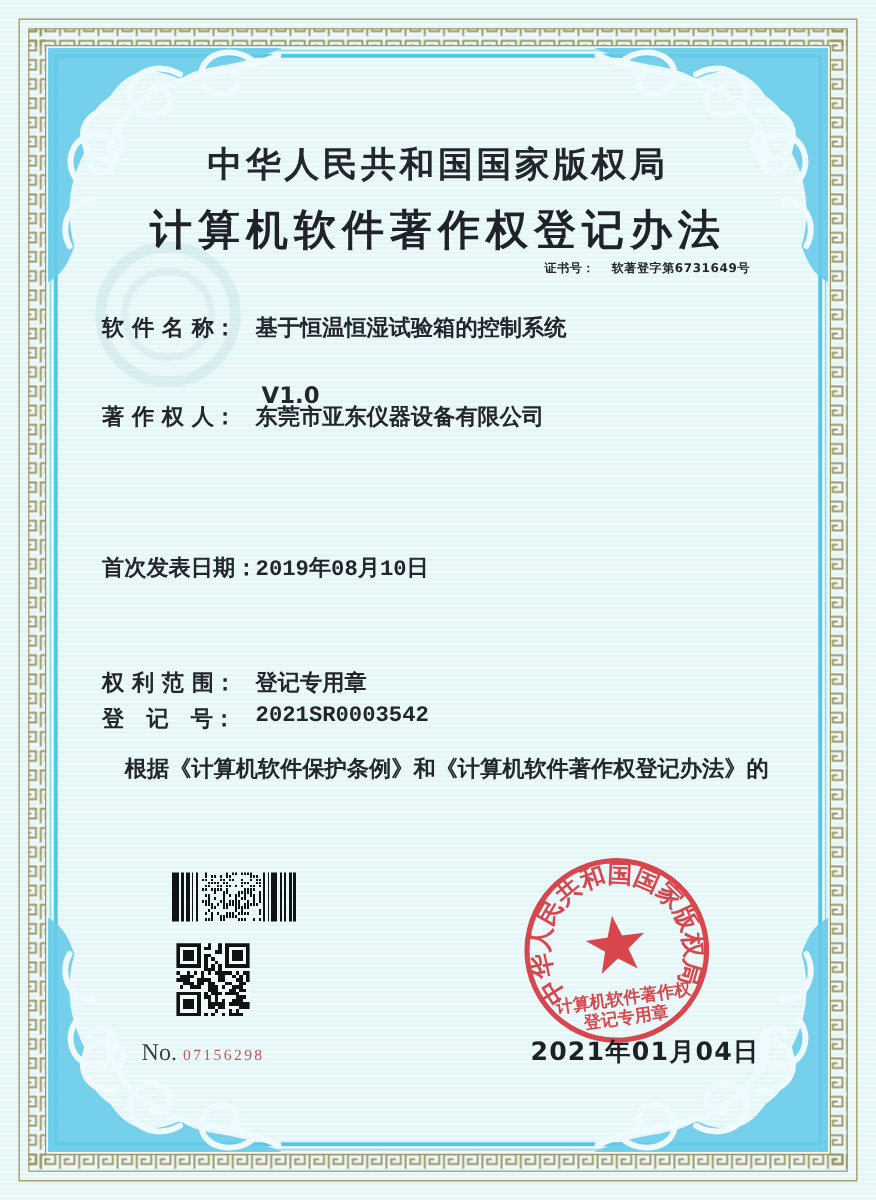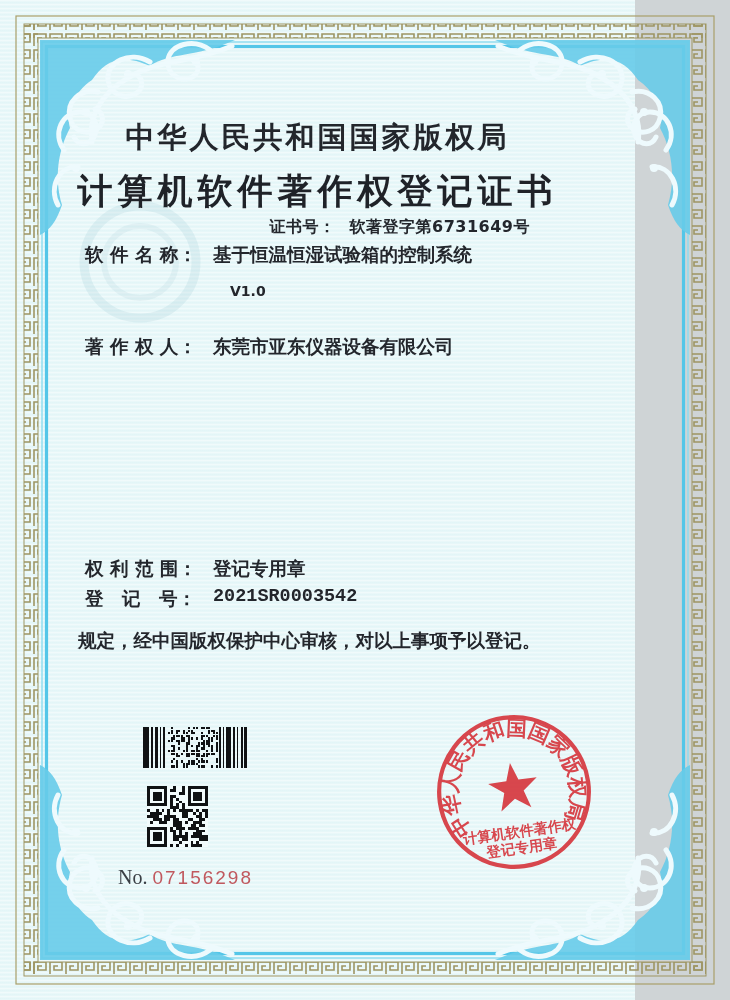--- a/index.html
+++ b/index.html
@@ -2,60 +2,60 @@
 <html><head>
 <meta charset="utf-8">
 <style>
   html,body{margin:0;padding:0;}
   body{
     width:730px;height:1000px;overflow:hidden;
     font-family:"DejaVu Sans","Liberation Sans",sans-serif;
     background:#cfd4d6;
   }
   #page{
-    position:relative;width:635px;height:1000px;
+    position:relative;width:730px;height:1000px;
     background:#e9f8f9;
     background-image:repeating-linear-gradient(180deg,
       rgba(255,255,255,.35) 0px, rgba(255,255,255,.35) 1px,
       rgba(205,236,240,.25) 2px, rgba(231,248,249,.2) 4px);
   }
   svg{display:block;}
   #border-art{position:absolute;left:0;top:0;pointer-events:none;}
   .abs{position:absolute;}
 
   #authority{
     top:118px;left:0;width:100%;text-align:center;
     font-size:29px;font-weight:700;letter-spacing:3px;color:#23262c;
   }
   #cert-title{
     top:168px;left:0;width:100%;text-align:center;
     font-size:35px;font-weight:800;letter-spacing:5px;color:#1f2228;
   }
   #certno-line{
-    top:217px;right:105px;font-size:16px;font-weight:700;color:#23262c;
+    top:217px;right:105px;font-size:10px;font-weight:700;color:#23262c;
     letter-spacing:.5px;
     text-align:center;
   }
   #certno-line .gap{display:inline-block;width:14px;}
 
   .field{position:absolute;left:85px;font-size:18.5px;font-weight:700;color:#23262c;white-space:nowrap;}
   .field .fvalue{position:absolute;left:128px;white-space:nowrap;font-family:Liberation Mono, monospace;}
-  .line2{position:absolute;left:230px;font-size:14px;font-weight:700;color:#23262c;}
+  .line2{position:absolute;left:218px;font-size:19px;font-weight:700;color:#23262c;margin-top:36px;}
 
   #statement{position:absolute;left:78px;top:628px;width:580px;
     font-size:18.5px;font-weight:700;color:#23262c;}
   #statement .s-line1{text-indent:26px;margin-bottom:24px;}
 
   #barcode{position:absolute;left:143px;top:727px;width:104px;height:41px;}
   #qr{position:absolute;left:147px;top:786px;width:61px;height:61px;}
 
   #serial{position:absolute;left:118px;top:866px;font-size:20px;
     font-family:"Liberation Serif","DejaVu Serif",serif;color:#3a3f45;}
-  #serial .num{font-family:Liberation Sans, sans-serif;
-    color:#c0585e;letter-spacing:2px;font-size:19px;}
+  #serial .num{font-family:Liberation Serif, serif;
+    color:#c0585e;letter-spacing:2px;font-size:13px;}
 
   #seal{position:absolute;left:428px;top:706px;width:172px;height:172px;
     transform:rotate(-8deg);opacity:.92;}
   #issue-date{position:absolute;left:442px;top:862px;font-size:21px;
     font-weight:700;color:#1d2126;letter-spacing:1px;}
 </style>
 </head>
 <body>
 
 <div id="page">
@@ -100,51 +100,55 @@
     <circle cx="140" cy="262" r="56" fill="none" stroke="rgba(130,185,200,0.16)" stroke-width="9"></circle>
     <circle cx="140" cy="262" r="36" fill="none" stroke="rgba(130,185,200,0.12)" stroke-width="6"></circle>
 
     <use href="#flourish"></use>
     <use href="#flourish" transform="translate(730,0) scale(-1,1)"></use>
     <use href="#flourish" transform="translate(0,1000) scale(1,-1)"></use>
     <use href="#flourish" transform="translate(730,1000) scale(-1,-1)"></use>
   </svg>
 
   <div id="authority" class="abs">中华人民共和国国家版权局</div>
-  <div id="cert-title" class="abs">计算机软件著作权登记证书</div>
+  <div id="cert-title" class="abs">计算机软件著作权登记办法</div>
   <div id="certno-line" class="abs">
     <span>证书号：</span><span class="gap"></span><span>软著登字第6731649号</span>
   </div>
 
-  <div class="field" style="top:242px">
+  <div class="field" style="top:260px">
     <span class="flabel">软 件 名 称：</span>
     <span class="fvalue">基于恒温恒湿试验箱的控制系统</span>
   </div>
   <div class="line2" style="top:283px">V1.0</div>
 
   <div class="field" style="top:334px">
     <span class="flabel">著 作 权 人：</span>
     <span class="fvalue">东莞市亚东仪器设备有限公司</span>
   </div>
 
 
+  <div class="field" style="top:460px">
+    <span class="flabel">首次发表日期：</span>
+    <span class="fvalue">2019年08月10日</span>
+  </div>
 
 
   <div class="field" style="top:556px">
     <span class="flabel">权 利 范 围：</span>
     <span class="fvalue">登记专用章</span>
   </div>
 
   <div class="field" style="top:586px">
     <span class="flabel">登　记　号：</span>
     <span class="fvalue">2021SR0003542</span>
   </div>
 
   <div id="statement">
-    <div class="s-line2">规定，经中国版权保护中心审核，对以上事项予以登记。</div>
+    <div class="s-line1">根据《计算机软件保护条例》和《计算机软件著作权登记办法》的</div>
   </div>
 
   <svg id="barcode" viewBox="0 0 104 41" shape-rendering="crispEdges">
       <rect x="0" y="0" width="6" height="41" fill="#101214"></rect>
       <rect x="8" y="0" width="2" height="41" fill="#101214"></rect>
       <rect x="12" y="0" width="3" height="41" fill="#101214"></rect>
       <rect x="17" y="0" width="1" height="41" fill="#101214"></rect>
       <rect x="20" y="0" width="2" height="41" fill="#101214"></rect>
       <rect x="27.5" y="0" width="2.2" height="2.3" fill="#101214"></rect>
       <rect x="45" y="0" width="2.2" height="2.3" fill="#101214"></rect>
@@ -467,13 +471,14 @@
       <path id="seal-arc" d="M45.9,137.9 A66,66 0 1 1 154.1,137.9" fill="none"></path>
       <text font-size="24" font-weight="700" fill="#d6383f">
         <textPath href="#seal-arc" startOffset="50%" text-anchor="middle">中华人民共和国国家版权局</textPath>
       </text>
       <polygon points="100,66 107.1,86.3 128.5,86.7 111.4,99.7 117.6,120.3 100,108 82.4,120.3 88.6,99.7 71.5,86.7 92.9,86.3"></polygon>
       <text x="100" y="152" font-size="16.5" font-weight="700" text-anchor="middle">计算机软件著作权</text>
       <text x="100" y="171" font-size="16.5" font-weight="700" text-anchor="middle">登记专用章</text>
     </g>
   </svg>
 
+  <div id="issue-date">2021年01月04日</div>
 </div>
 
 </body></html>

